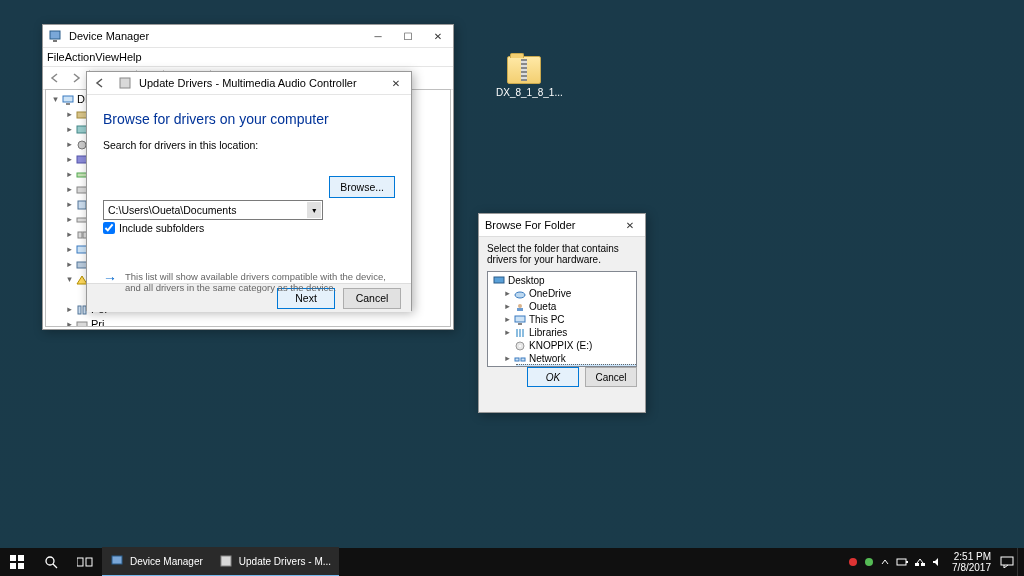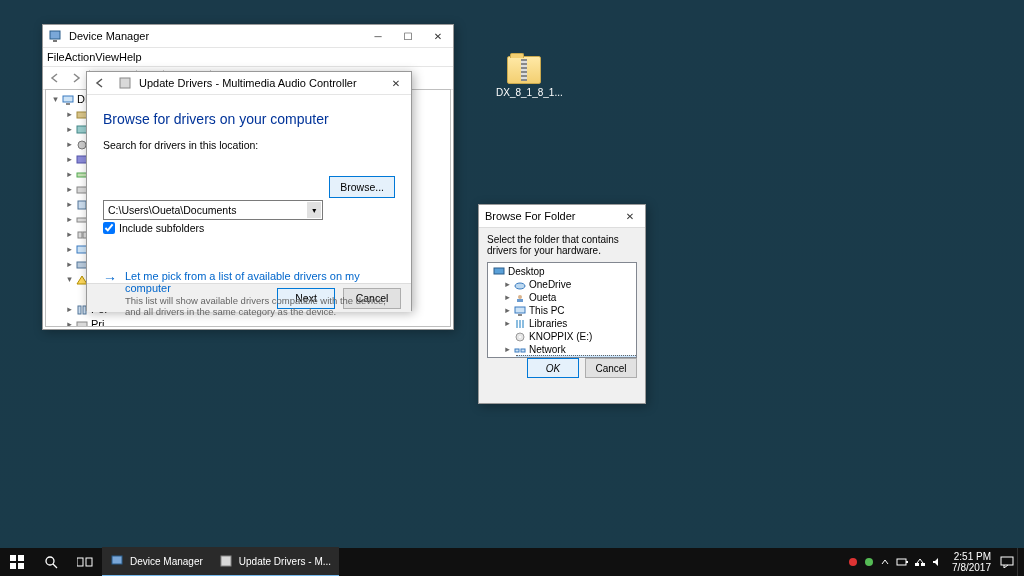--- a/index.html
+++ b/index.html
@@ -36,21 +36,21 @@
   #upd .btn{height:20px;padding:0 10px;border:1px solid #0078d7;background:#e5f1fb;font-size:10.5px;display:inline-flex;align-items:center;}
   #upd .chk{margin-top:2px;display:flex;gap:4px;font-size:10.5px;}
   #upd .pick{margin-top:36px;display:flex;gap:8px;}
   #upd .pick .arrow{color:#0066cc;font-size:14px;line-height:12px;}
   #upd .pick .pt{color:#0066cc;font-size:11px;}
   #upd .pick .ps{color:#666;font-size:9.5px;line-height:11px;margin-top:1px;}
   #upd .footer{height:28px;border-top:1px solid #ddd;background:#f0f0f0;display:flex;justify-content:flex-end;align-items:center;gap:8px;padding-right:10px;}
   #upd .footer .fbtn{width:56px;height:19px;border:1px solid #adadad;background:#e1e1e1;font-size:10.5px;display:inline-flex;align-items:center;justify-content:center;}
   #upd .footer .fbtn.primary{border:1px solid #0078d7;background:#e5f1fb;}
   
-  #bff{left:478px;top:204px;width:166px;height:198px;background:#f0f0f0;}
+  #bff{left:478px;top:213px;width:166px;height:198px;background:#f0f0f0;}
   #bff .titlebar{background:#fff;border-bottom:1px solid #ddd;}
   #bff .msg{padding:6px 8px;font-size:10px;}
   #bff .treebox{margin:0 8px;height:94px;border:1px solid #828790;background:#fff;overflow:hidden;}
   #bff .tree{font-size:10px;line-height:13px;}
   #bff .tree .node{height:13px;}
   #bff .tree .lvl1{padding-left:10px;}
   #bff .sel{background:#cde8ff;border:1px dotted #666;padding:0 1px;}
   #bff .frow{display:flex;align-items:center;gap:6px;padding:6px 8px;font-size:10px;}
   #bff .frow input{flex:1;height:16px;border:1px solid #7a7a7a;font-size:10px;padding:0 3px;}
   #bff .bfoot{display:flex;justify-content:flex-end;gap:6px;padding:0 8px 8px 0;}
@@ -339,21 +339,20 @@
         </div>
         <span class="btn">Browse...</span>
       </div>
       <div class="chk">
         <input type="checkbox" checked="" style="margin: 0px; width: 12px; height: 12px;">
         <span>Include subfolders</span>
       </div>
       <div class="pick">
         <span class="arrow">→</span>
         <div>
-          <div class="pt">Let me pick from a list of available drivers on my computer</div>
           <div class="ps">This list will show available drivers compatible with the device, and all drivers in the same category as the device.</div>
         </div>
       </div>
     </div>
     <div class="footer">
       <span class="fbtn primary">Next</span>
       <span class="fbtn">Cancel</span>
     </div>
   </div>
 

